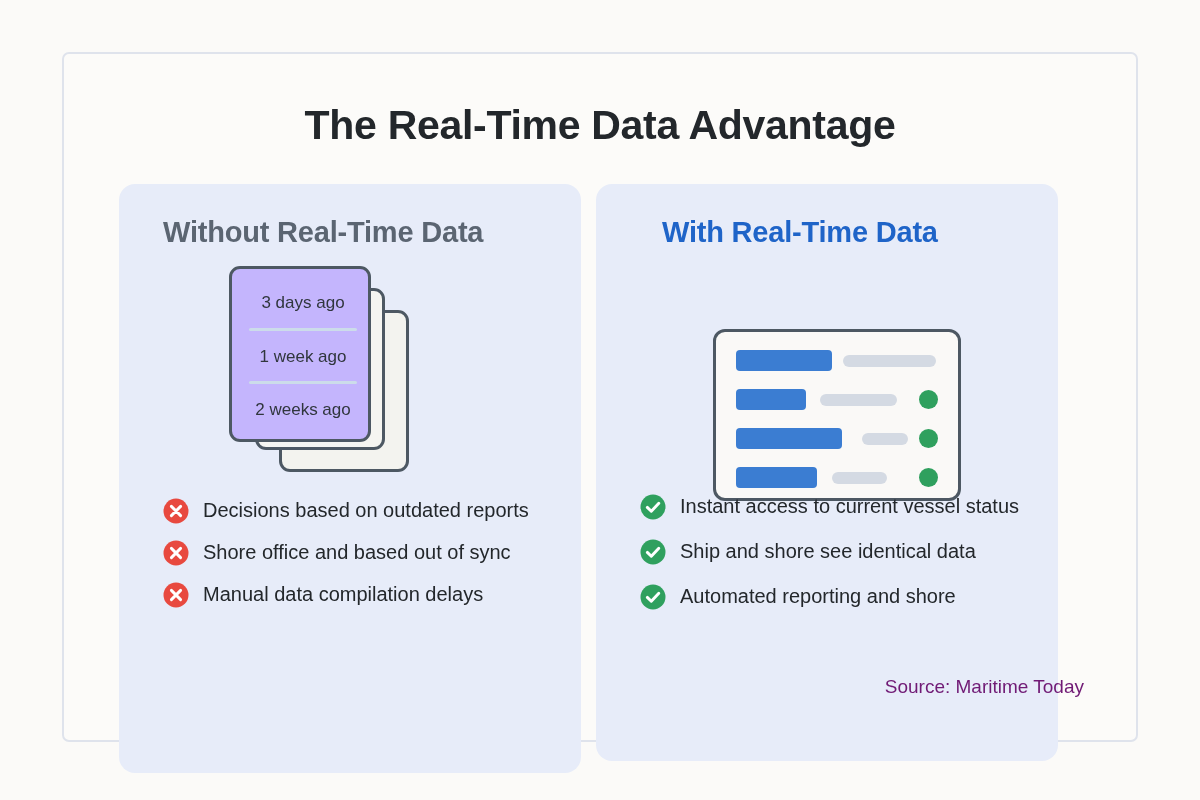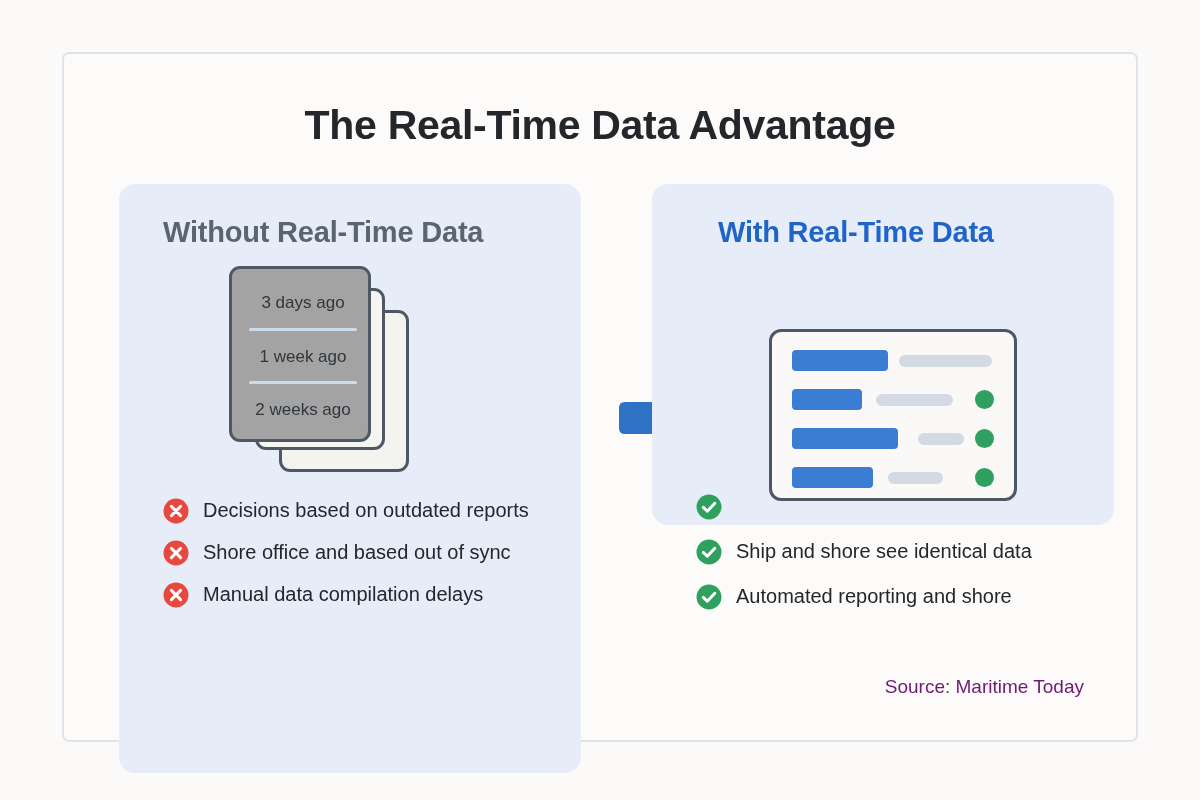--- a/index.html
+++ b/index.html
@@ -44,21 +44,21 @@
     letter-spacing: -0.3px;
   }
 
   
   .panel {
     position: absolute;
     background: #e7ecf9;
     border-radius: 16px;
   }
   .panel-left  { left: 55px;  top: 130px; width: 462px; height: 589px; }
-  .panel-right { left: 588px; top: 130px; width: 462px; height: 341px; padding-left: 7px; }
+  .panel-right { left: 532px; top: 130px; width: 462px; height: 577px; padding-left: 7px; }
 
   .panel-heading {
     position: absolute;
     top: 32px;
     font-size: 29px;
     font-weight: bold;
     letter-spacing: -0.2px;
   }
   .panel-left  .panel-heading { left: 44px; color: #5b6572; }
   .panel-right .panel-heading { left: 66px; color: #1f64c8; }
@@ -66,21 +66,21 @@
   
   .doc-stack {
     position: absolute;
     left: 110px;
     top: 82px;
     width: 200px;
     height: 215px;
   }
   .doc-sheet {
     position: absolute;
-    background: #a3a3a3;
+    background: #c4b5fd;
     border: 3px solid #4d5863;
     border-radius: 11px;
   }
   .doc-back2 { left: 50px; top: 44px; width: 130px; height: 162px; background:#f3f3ef; }
   .doc-back1 { left: 26px; top: 22px; width: 130px; height: 162px; background:#f5f5f1; }
   .doc-front { left: 0;    top: 0;   width: 142px; height: 176px; }
 
   .doc-line-text {
     position: absolute;
     left: 0;
@@ -288,20 +288,21 @@
       </div>
 
       <div class="bullets">
         <div class="bullet">
           <span class="bullet-icon">
             <svg viewBox="0 0 26 26" width="26" height="26">
               <circle cx="13" cy="13" r="12.5" fill="#2fa05e"></circle>
               <path d="M7.3 13.4 L11.3 17.3 L18.8 9.2" fill="none" stroke="#ffffff" stroke-width="2.9" stroke-linecap="round" stroke-linejoin="round"></path>
             </svg>
           </span>
+          <span class="bullet-text">Instant access to current vessel status</span>
         </div>
         <div class="bullet">
           <span class="bullet-icon">
             <svg viewBox="0 0 26 26" width="26" height="26">
               <circle cx="13" cy="13" r="12.5" fill="#2fa05e"></circle>
               <path d="M7.3 13.4 L11.3 17.3 L18.8 9.2" fill="none" stroke="#ffffff" stroke-width="2.9" stroke-linecap="round" stroke-linejoin="round"></path>
             </svg>
           </span>
           <span class="bullet-text">Ship and shore see identical data</span>
         </div>

